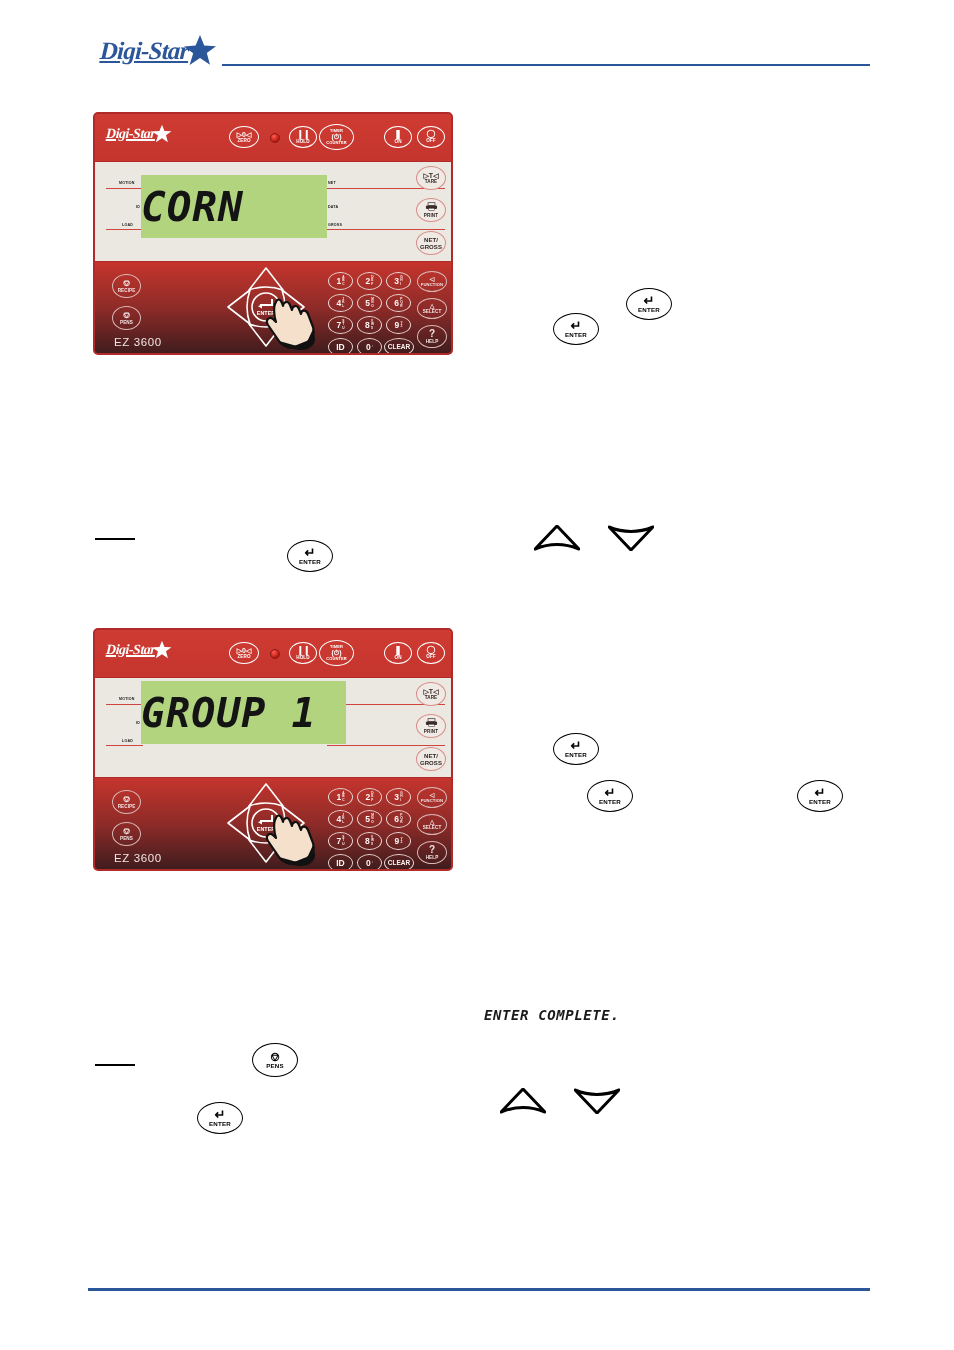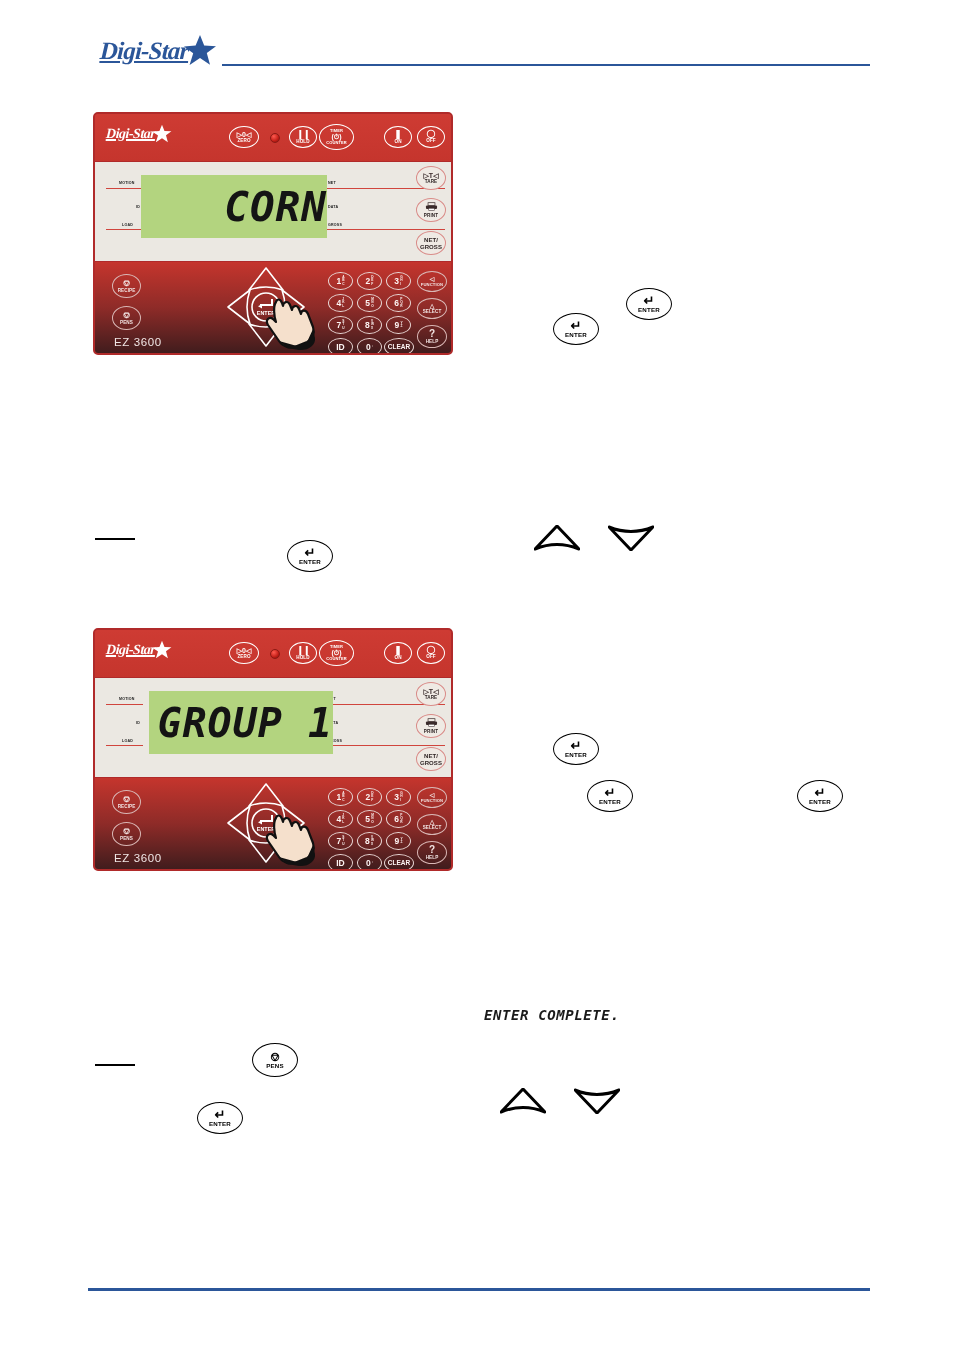--- a/index.html
+++ b/index.html
@@ -105,21 +105,21 @@
     position: absolute; width: 10px; height: 10px;
     border-radius: 50%;
     background: radial-gradient(circle at 35% 30%, #ff5a4f 0%, #c31f18 60%, #7d0f0b 100%);
     border: 1px solid #8c1a14;
   }
 
   
   .lcd {
     position: absolute;
     background: #b3d47f;
-    display: flex; align-items: center; justify-content: flex-end;
+    display: flex; align-items: center; justify-content: flex-start;
   }
   .lcd-text {
     font-family: "DejaVu Sans Mono", monospace;
     font-style: italic; font-weight: bold;
     color: #141414;
     letter-spacing: 1px;
   }
   .an {
     position: absolute;
     font-size: 3.6px; font-weight: bold; color: #222;
@@ -472,21 +472,21 @@
     <div class="anline" style="left:232px; top:74px; width:118px;"></div>
     <div class="anline" style="left:232px; top:115px; width:118px;"></div>
 
     <div class="an" style="left:24px; top:68px;">MOTION</div>
     <div class="an" style="left:41px; top:92px;">ID</div>
     <div class="an" style="left:27px; top:110px;">LOAD</div>
     <div class="an" style="left:233px; top:68px;">NET</div>
     <div class="an" style="left:233px; top:92px;">DATA</div>
     <div class="an" style="left:233px; top:110px;">GROSS</div>
 
-    <div class="lcd" style="left:46px; top:61px; width:184px; height:63px;margin-left:8px;">
+    <div class="lcd" style="left:46px; top:51px; width:205px; height:63px;">
       <span class="lcd-text" style="font-size:40px;">GROUP 1</span>
     </div>
 
     <div class="obtn pinkring" style="left:321px; top:52px; width:30px; height:24px;">
       <span class="gl" style="font-size:7px;">▷T◁</span>
       <span class="lb">TARE</span>
     </div>
     <div class="obtn pinkring" style="left:321px; top:84px; width:30px; height:24px;">
       <span class="gl">
         <svg width="13" height="9" viewBox="0 0 18 13">

